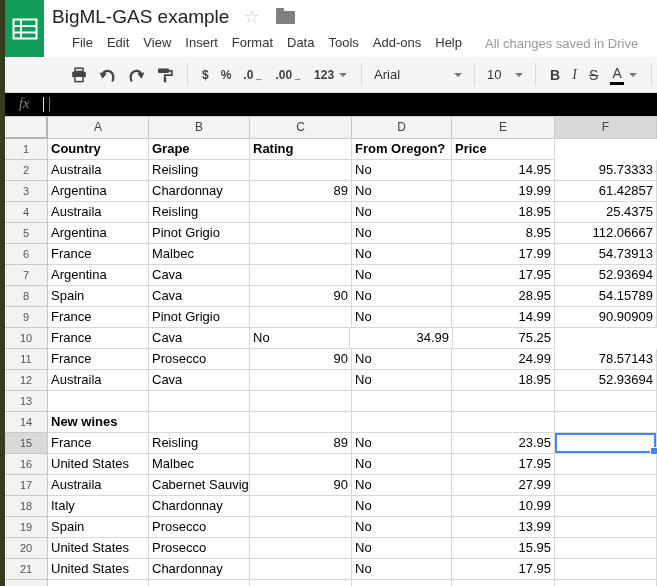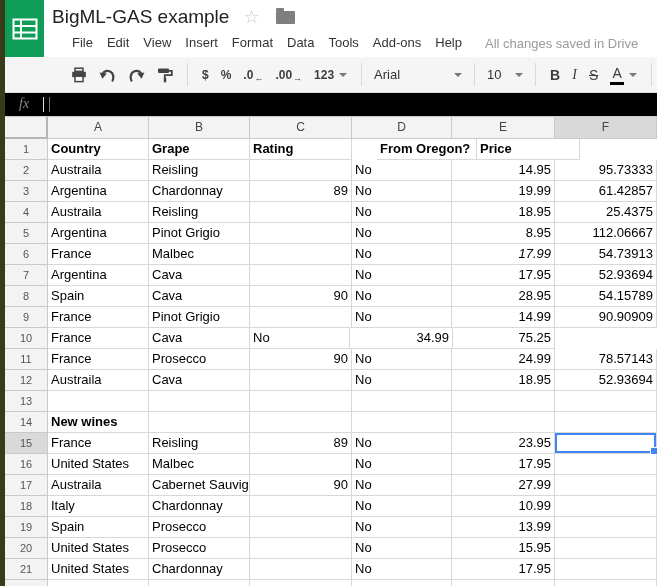--- a/index.html
+++ b/index.html
@@ -196,21 +196,21 @@
       <div class="colhead" style="width: 102px;">C</div>
       <div class="colhead" style="width: 100px;">D</div>
       <div class="colhead" style="width: 103px;">E</div>
       <div class="colhead sel" style="width: 102px;">F</div>
     </div>
     <div class="grid-row">
       <div class="rowhead">1</div>
       <div class="cell b" style="width: 101px;">Country</div>
       <div class="cell b" style="width: 101px;">Grape</div>
       <div class="cell b" style="width: 102px;">Rating</div>
-      <div class="cell b" style="width: 100px; margin-left: 25px;">From Oregon?</div>
+      <div class="cell b" style="width: 100px;">From Oregon?</div>
       <div class="cell b" style="width: 103px;">Price</div>
     </div>
     <div class="grid-row">
       <div class="rowhead">2</div>
       <div class="cell" style="width: 101px;">Austraila</div>
       <div class="cell" style="width: 101px;">Reisling</div>
       <div class="cell num" style="width: 102px;"></div>
       <div class="cell" style="width: 100px;">No</div>
       <div class="cell num" style="width: 103px;">14.95</div>
       <div class="cell num" style="width: 102px;">95.73333</div>
@@ -241,21 +241,21 @@
       <div class="cell" style="width: 100px;">No</div>
       <div class="cell num" style="width: 103px;">8.95</div>
       <div class="cell num" style="width: 102px;">112.06667</div>
     </div>
     <div class="grid-row">
       <div class="rowhead">6</div>
       <div class="cell" style="width: 101px;">France</div>
       <div class="cell" style="width: 101px;">Malbec</div>
       <div class="cell num" style="width: 102px;"></div>
       <div class="cell" style="width: 100px;">No</div>
-      <div class="cell num" style="width: 103px; font-style: italic;">17.99</div>
+      <div class="cell num" style="width: 103px;">17.99</div>
       <div class="cell num" style="width: 102px;">54.73913</div>
     </div>
     <div class="grid-row">
       <div class="rowhead">7</div>
       <div class="cell" style="width: 101px;">Argentina</div>
       <div class="cell" style="width: 101px;">Cava</div>
       <div class="cell num" style="width: 102px;"></div>
       <div class="cell" style="width: 100px;">No</div>
       <div class="cell num" style="width: 103px;">17.95</div>
       <div class="cell num" style="width: 102px;">52.93694</div>

